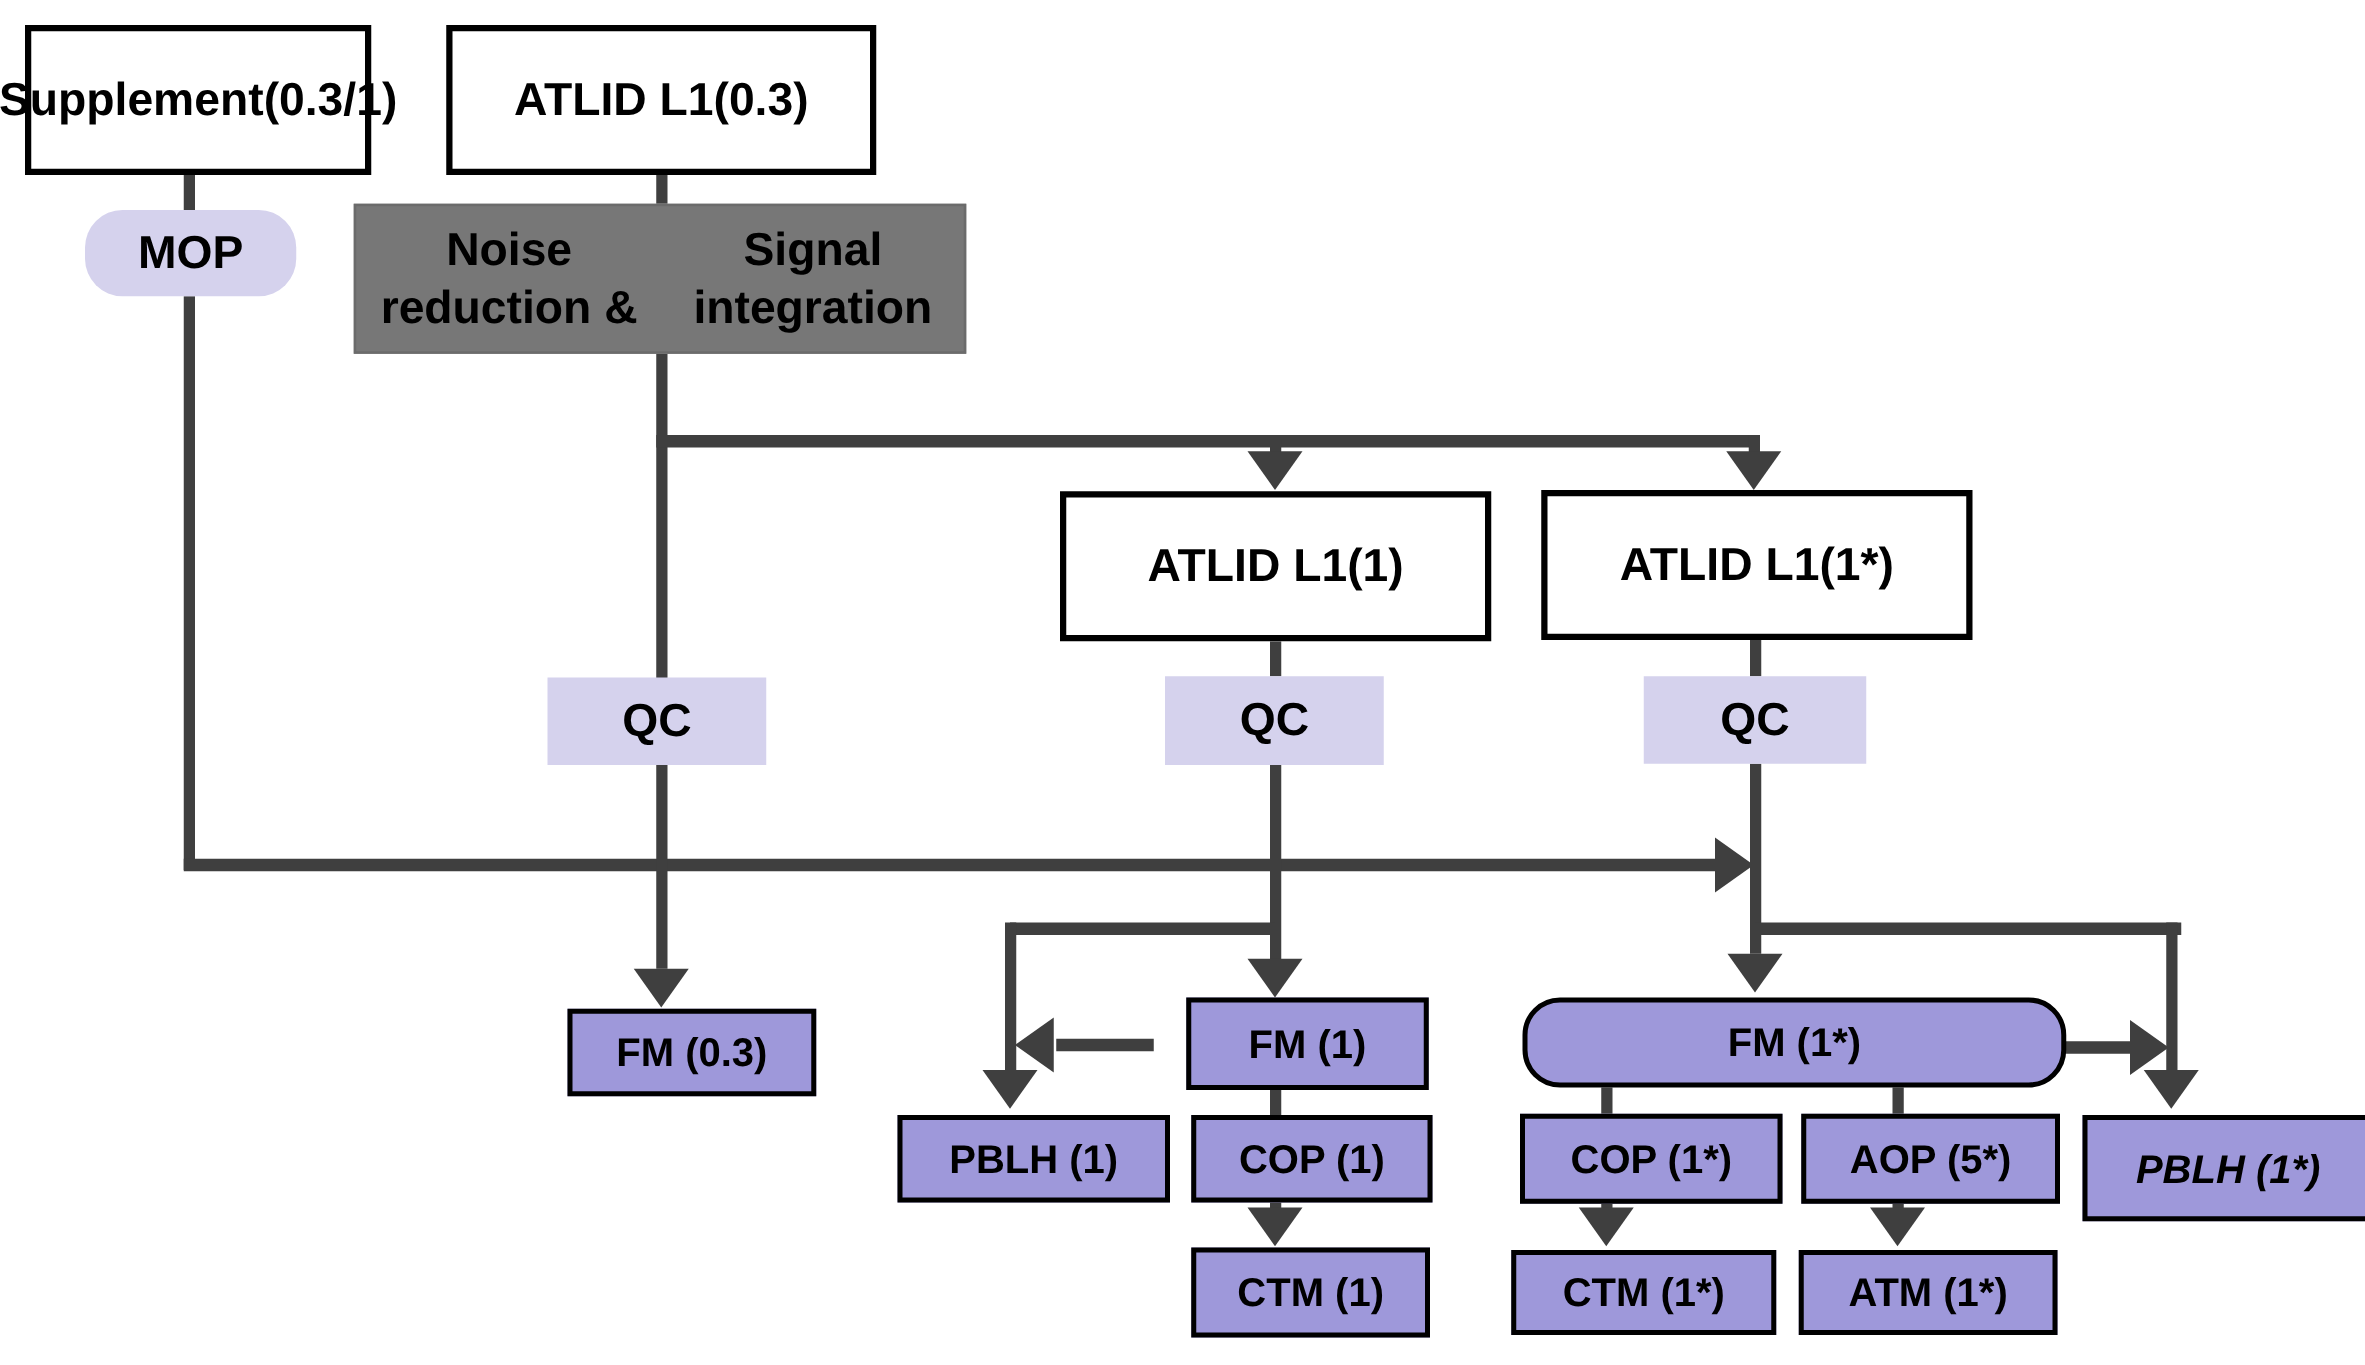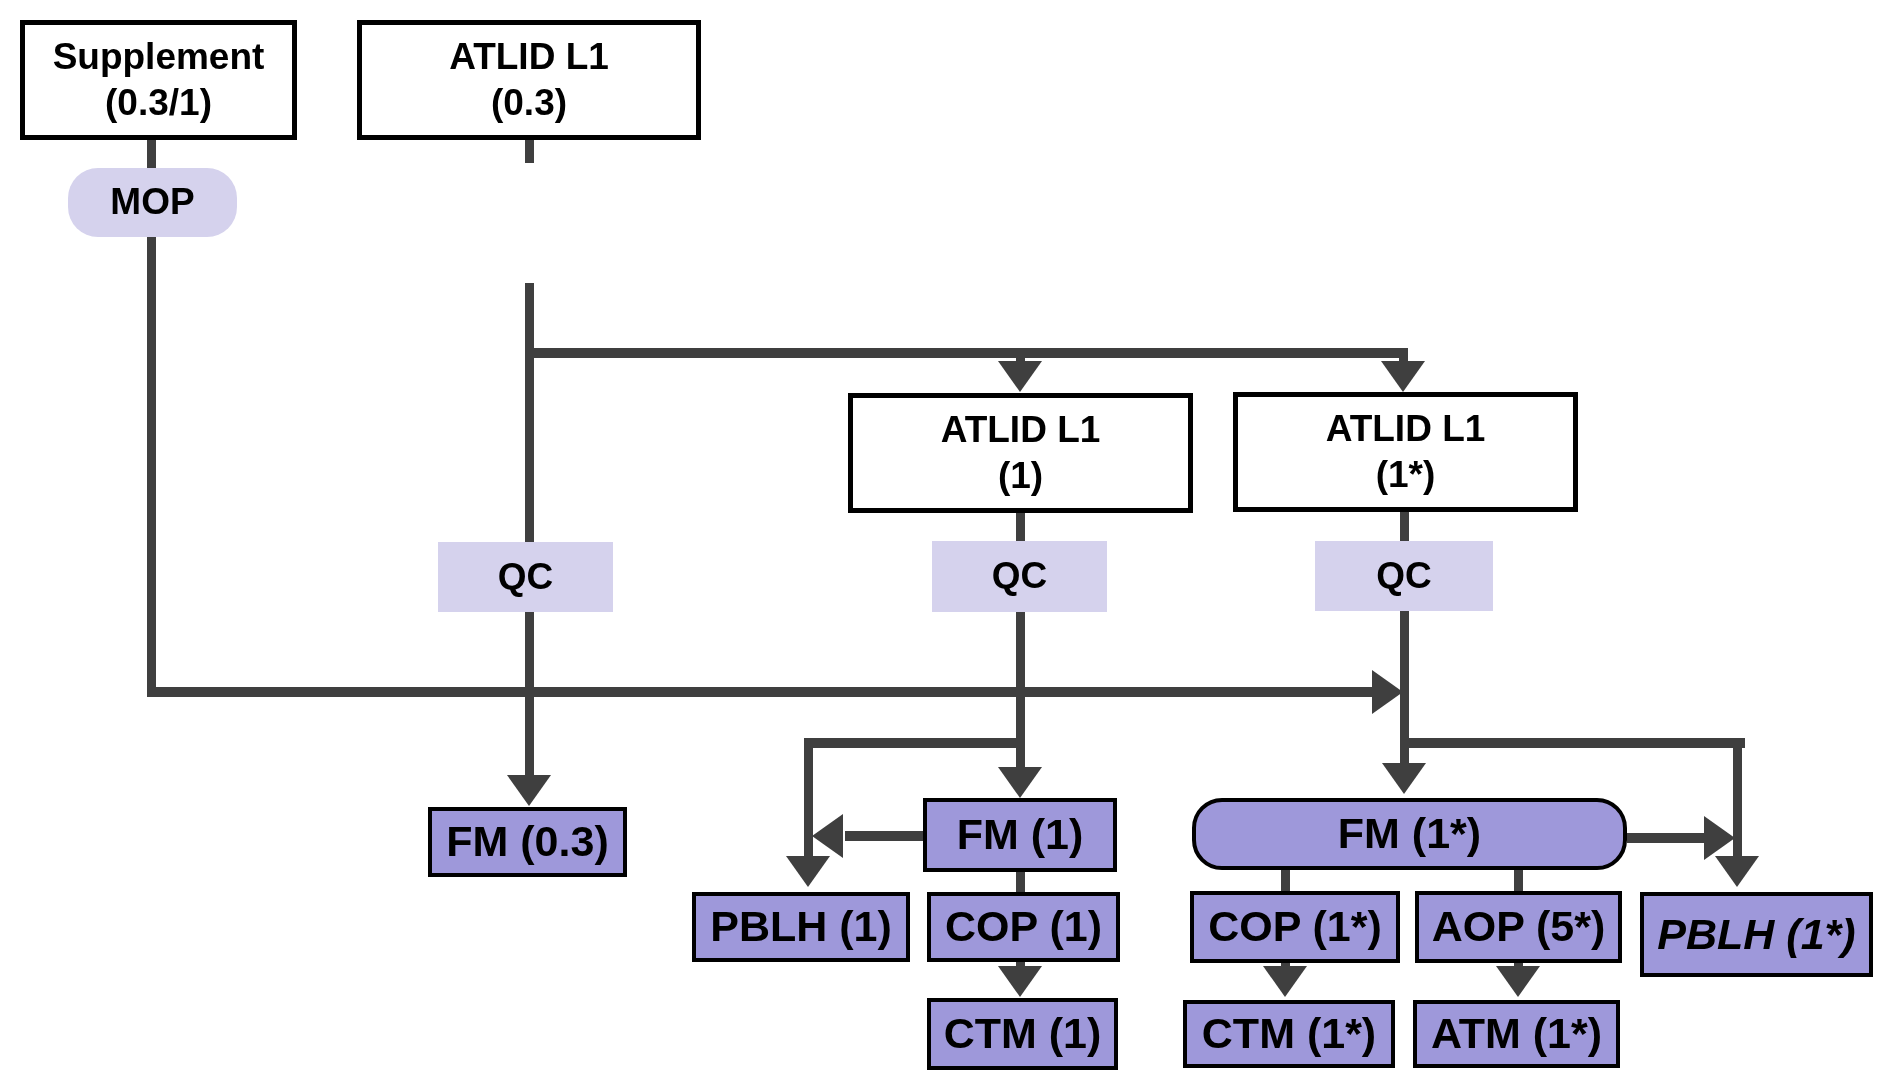--- a/index.html
+++ b/index.html
@@ -5,29 +5,29 @@
   :root{
     --purple:#9e98da; --lavender:#d5d2ed; --gray:#777777; --gray-border:#6b6b6b;
     --line:#3f3f3f; --border:#000000; --bg:#ffffff;
   }
   html,body{margin:0;padding:0;background:var(--bg);}
   #canvas{
     position:relative; width:1892px; height:1092px; background:var(--bg);
     font-family:"Liberation Sans", sans-serif; overflow:hidden;
   }
   .box{
-    position:absolute; display:flex; flex-direction:column; align-items:center;
+    position:absolute; display:flex; flex-direction:row; align-items:center;
     justify-content:center; text-align:center; font-weight:bold; color:#000;
     box-sizing:border-box; z-index:2; line-height:1.25;
   }
   .box span{display:block;}
   .white{background:#fff; border:5px solid var(--border); font-size:37px;}
   .grayproc{background:var(--gray); border:2px solid var(--gray-border); font-size:37px;}
   .lav{background:var(--lavender); font-size:37px;}
-  .purp{background:var(--purple); border:4px solid var(--border); font-size:43px;}
+  .purp{background:var(--purple); border:4px solid var(--border); font-size:32px;margin-left:26px;}
   .ln{position:absolute; background:var(--line); z-index:1;}
   .ah{position:absolute; width:0; height:0; z-index:1;}
   .ah.down{border-left:22px solid transparent; border-right:22px solid transparent; border-top:31px solid var(--line);}
   .ah.right{border-top:22px solid transparent; border-bottom:22px solid transparent; border-left:31px solid var(--line);}
   .ah.left{border-top:22px solid transparent; border-bottom:22px solid transparent; border-right:31px solid var(--line);}
 </style>
 </head>
 <body>
 
 <div id="canvas">
@@ -89,20 +89,24 @@
 
   <div class="box white" style="left:357px;top:20px;width:344px;height:120px;">
     <span>ATLID L1</span>
     <span>(0.3)</span>
   </div>
 
   <div class="box lav" style="left:68px;top:168px;width:169px;height:69px;border-radius:30px;">
     <span>MOP</span>
   </div>
 
+  <div class="box grayproc" style="left:283px;top:163px;width:490px;height:120px;">
+    <span>Noise reduction &amp;</span>
+    <span>Signal integration</span>
+  </div>
 
   <div class="box white" style="left:848px;top:393px;width:345px;height:120px;">
     <span>ATLID L1</span>
     <span>(1)</span>
   </div>
 
   <div class="box white" style="left:1233px;top:392px;width:345px;height:120px;">
     <span>ATLID L1</span>
     <span>(1*)</span>
   </div>

